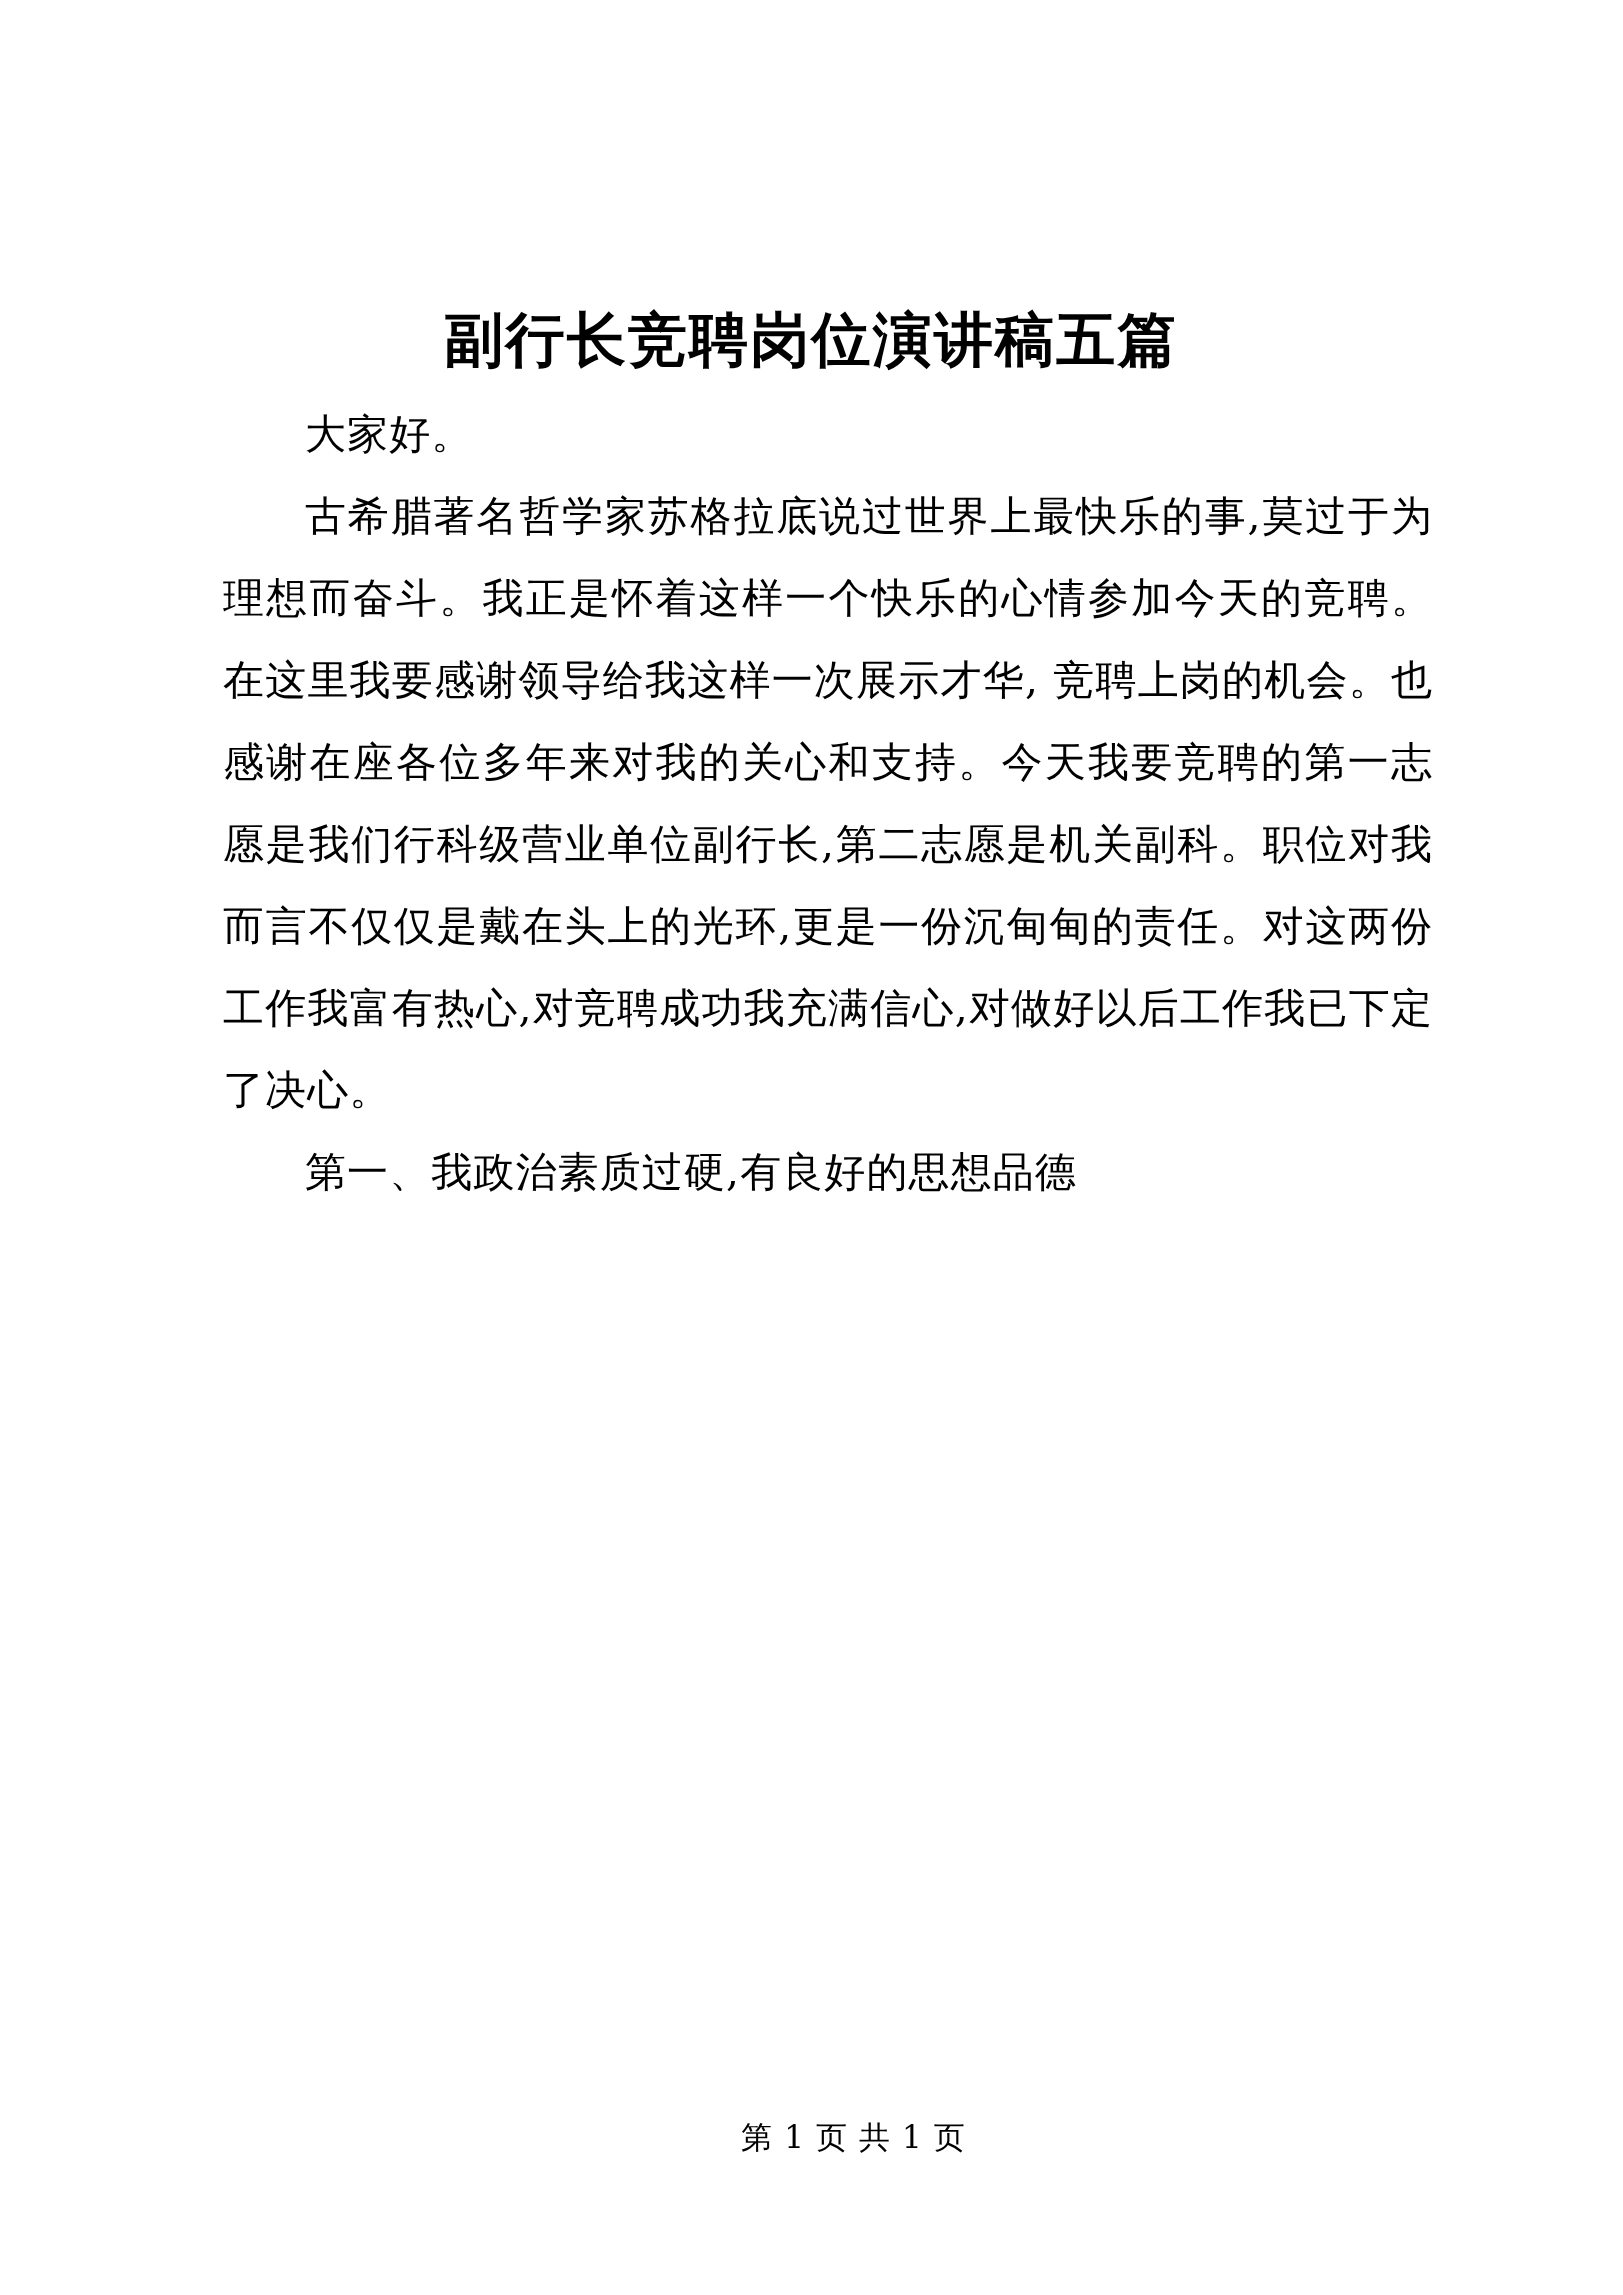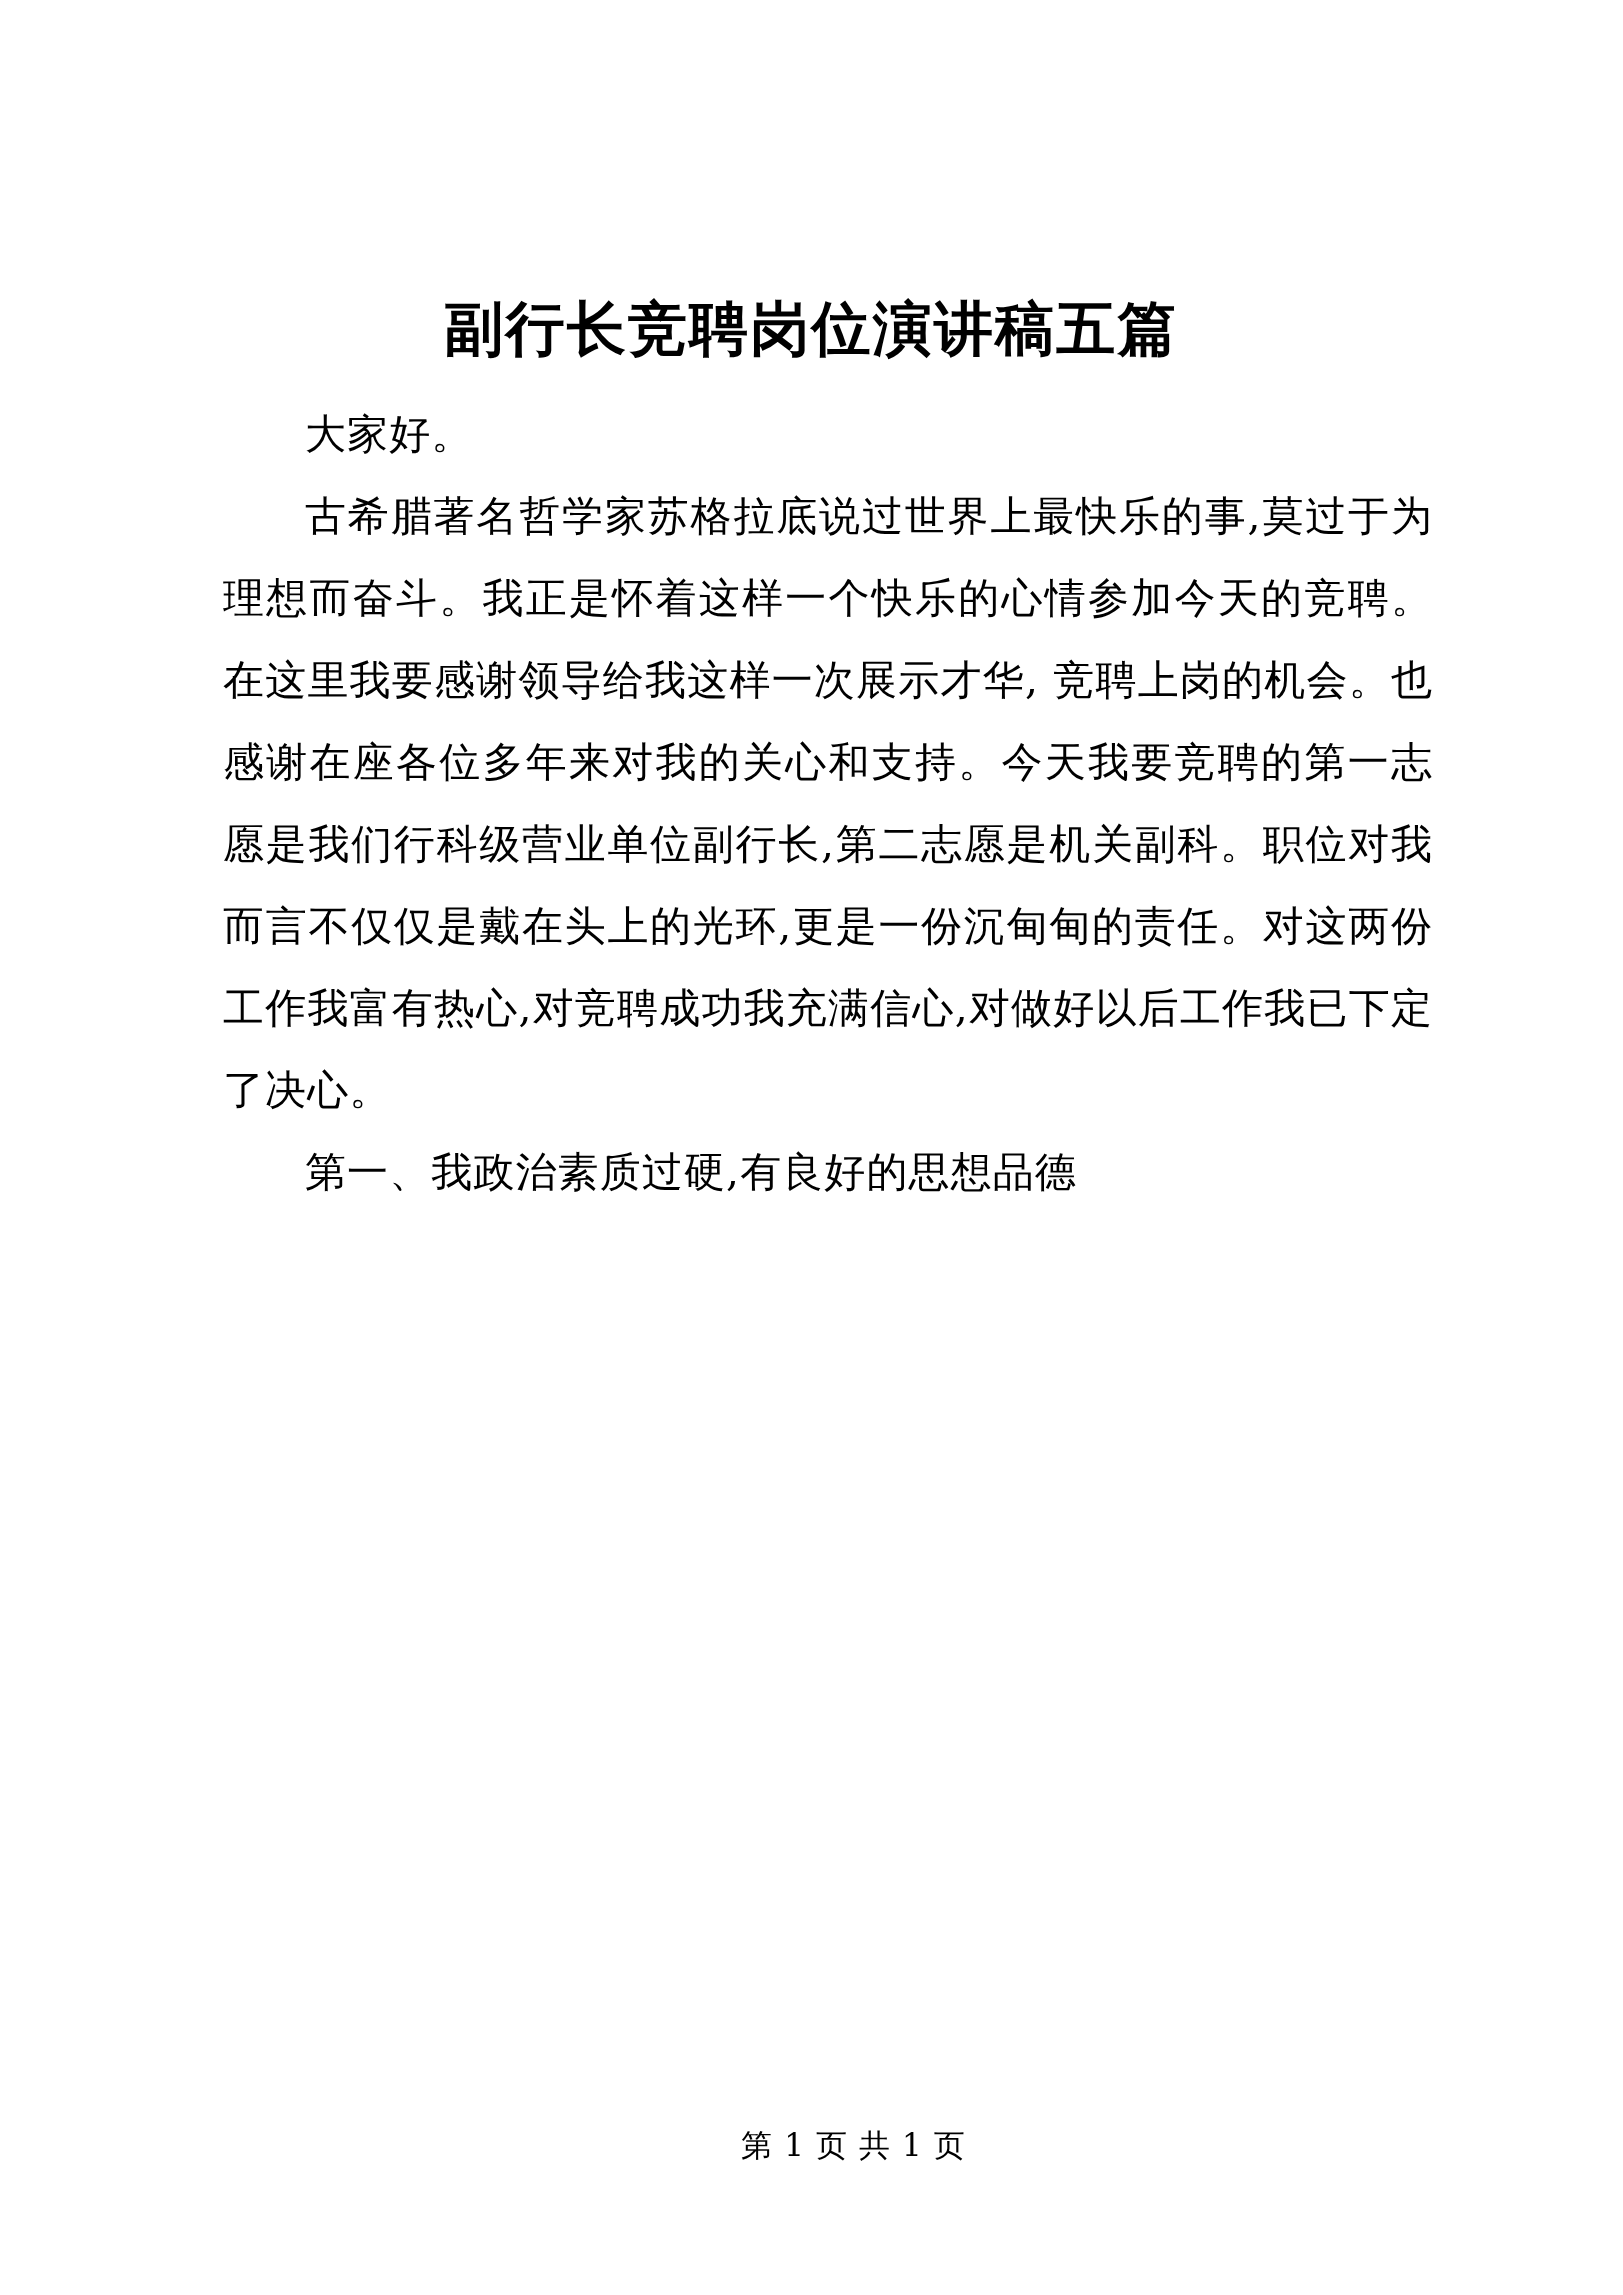--- a/index.html
+++ b/index.html
@@ -14,21 +14,21 @@
     background: #ffffff;
     overflow: hidden;
     color: #000000;
     font-family: "DejaVu Serif", "Liberation Serif", serif;
   }
   .doc-title {
     position: absolute;
     top: 291px;
     left: 0;
     right: 0;
-    margin: 5px;
+    margin: 16px;
     text-align: center;
     font-size: 59px;
     font-weight: bold;
     letter-spacing: 2.2px;
     line-height: 1.12;
     white-space: nowrap;
   }
   .doc-body {
     position: absolute;
     top: 393px;
@@ -44,21 +44,21 @@
   .doc-body p {
     margin: 0;
     padding: 0;
     text-indent: 2em;
   }
   .doc-footer {
     position: absolute;
     top: 2119px;
     left: 0;
     right: 0;
-    margin: 8px;
+    margin: 0;
     text-align: center;
     text-indent: 84px;
     font-size: 31px;
     letter-spacing: 1.1px;
     line-height: 1.2;
   }
 </style>
 </head>
 <body>
 

